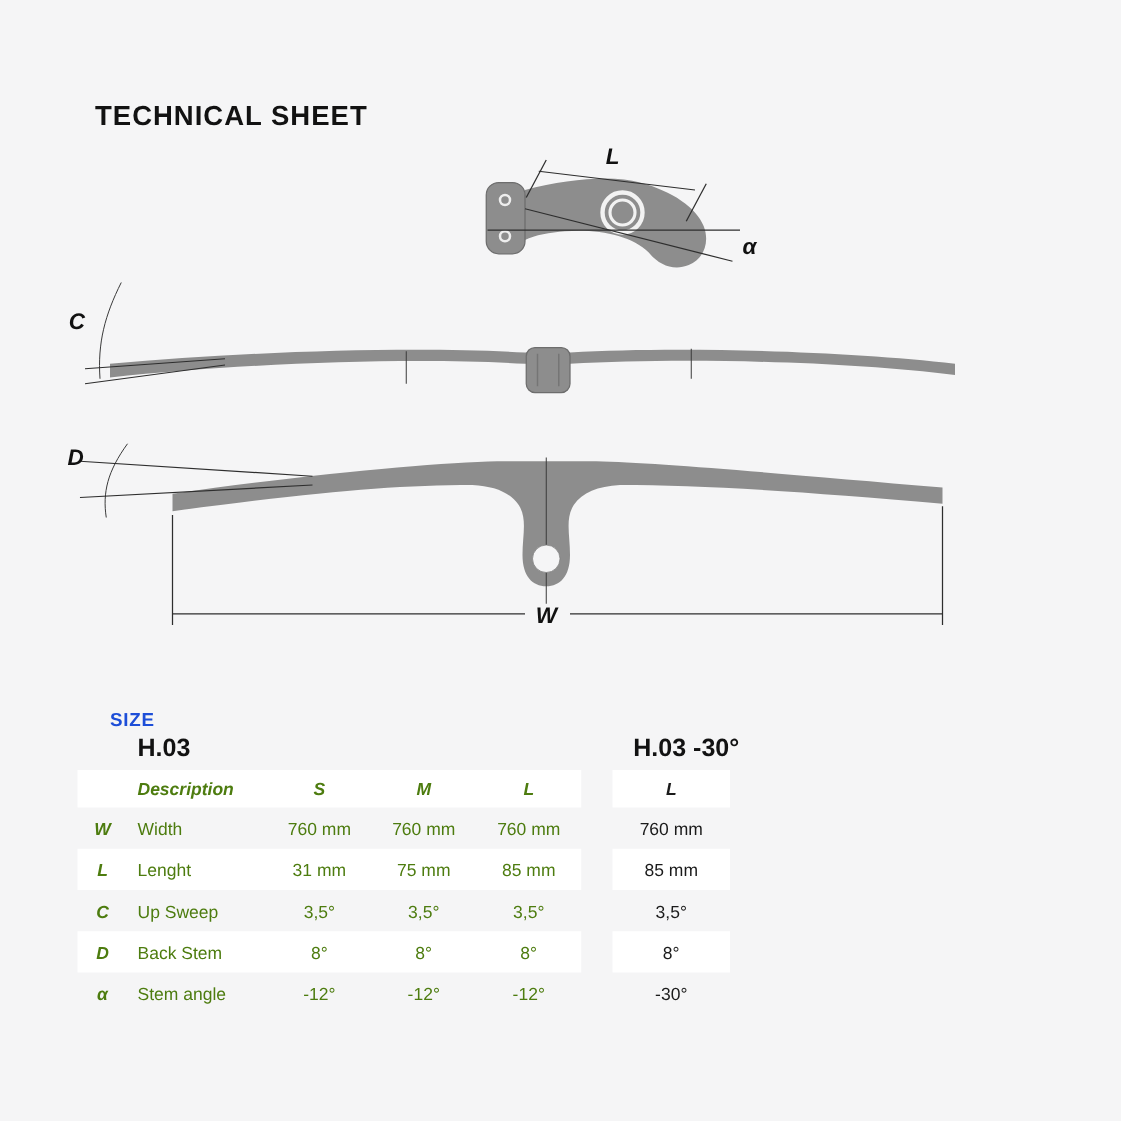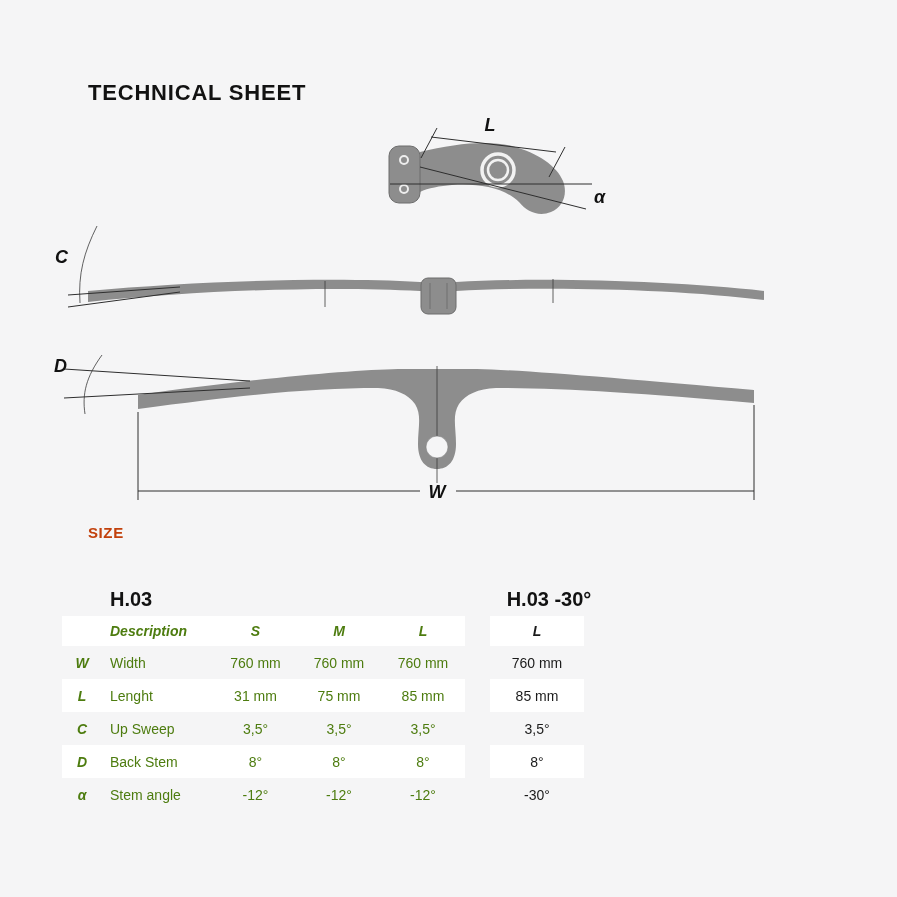--- a/index.html
+++ b/index.html
@@ -5,38 +5,38 @@
   * { margin:0; padding:0; box-sizing:border-box; }
   html,body { width:897px; height:897px; }
   body {
     background: var(--background, #f5f5f6);
     font-family: "Liberation Sans", sans-serif;
     color: #1a1a1a;
   }
   .page { position:relative; width:897px; height:897px; overflow:hidden; }
 
   .title {
-    position:absolute; left:88px; top:80px;
+    position:absolute; left:76px; top:80px;
     font-size:22px; font-weight:bold; letter-spacing:0.8px; color:#121212;
   }
 
   .diagram-svg { position:absolute; left:0; top:0; }
   .svg-line { stroke:#2e2e2e; stroke-width:1; fill:none; }
   .svg-line-thin { stroke:#3a3a3a; stroke-width:0.8; fill:none; }
   .bar-shape { fill:var(--bar-fill, #8d8d8d); }
   .bar-shape-stroked { fill:var(--bar-fill, #8d8d8d); stroke:#6d6d6d; stroke-width:1; }
   .groove { stroke:#757575; stroke-width:1.2; fill:none; }
   .ring { fill:none; stroke:#f2f2f2; }
   .bolt { fill:none; stroke:#ededed; stroke-width:2; }
   .hole { fill:var(--background, #f5f5f6); stroke:#7c7c7c; stroke-width:0.6; }
   .dim-label { font-family:"Liberation Sans", sans-serif; font-style:italic; font-weight:bold; font-size:18px; fill:#111; }
 
   .size-heading {
-    position:absolute; left:88px; top:524px;
-    font-size:15px; font-weight:bold; letter-spacing:0.6px; color:#c2410c;
+    position:absolute; left:88px; top:568px;
+    font-size:15px; font-weight:bold; letter-spacing:0.6px; color:#1d4ed8;
   }
 
   .table-area { position:absolute; left:62px; top:616px; width:522px; }
   .group-label { position:absolute; top:-28px; font-size:20px; font-weight:bold; color:#121212; }
   .group-left  { left:48px; }
   .group-right { left:440px; width:94px; text-align:center; }
 
   .rows { position:relative; }
   .trow { display:flex; align-items:stretch; height:33px; }
   .trow.header { height:30px; }

